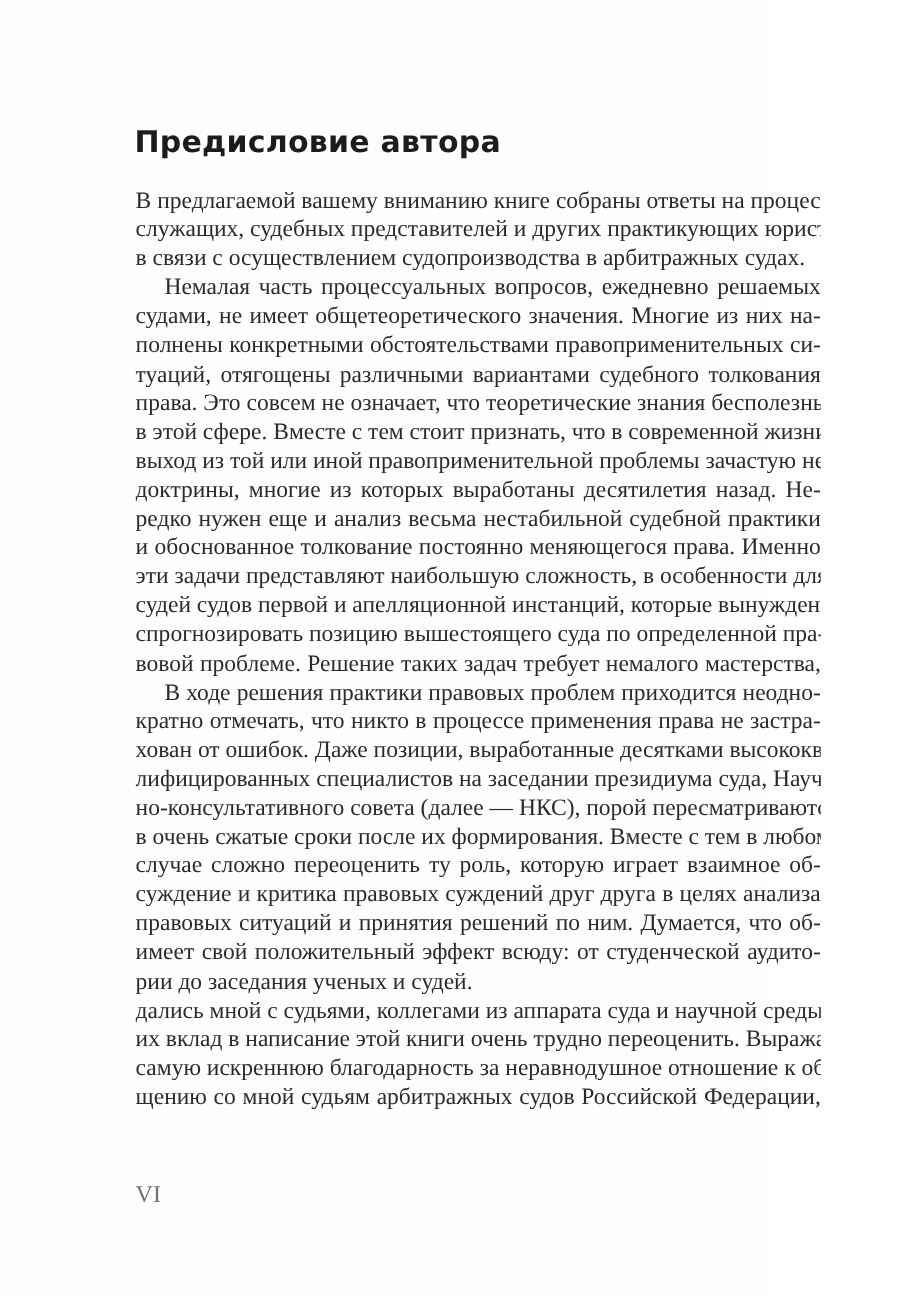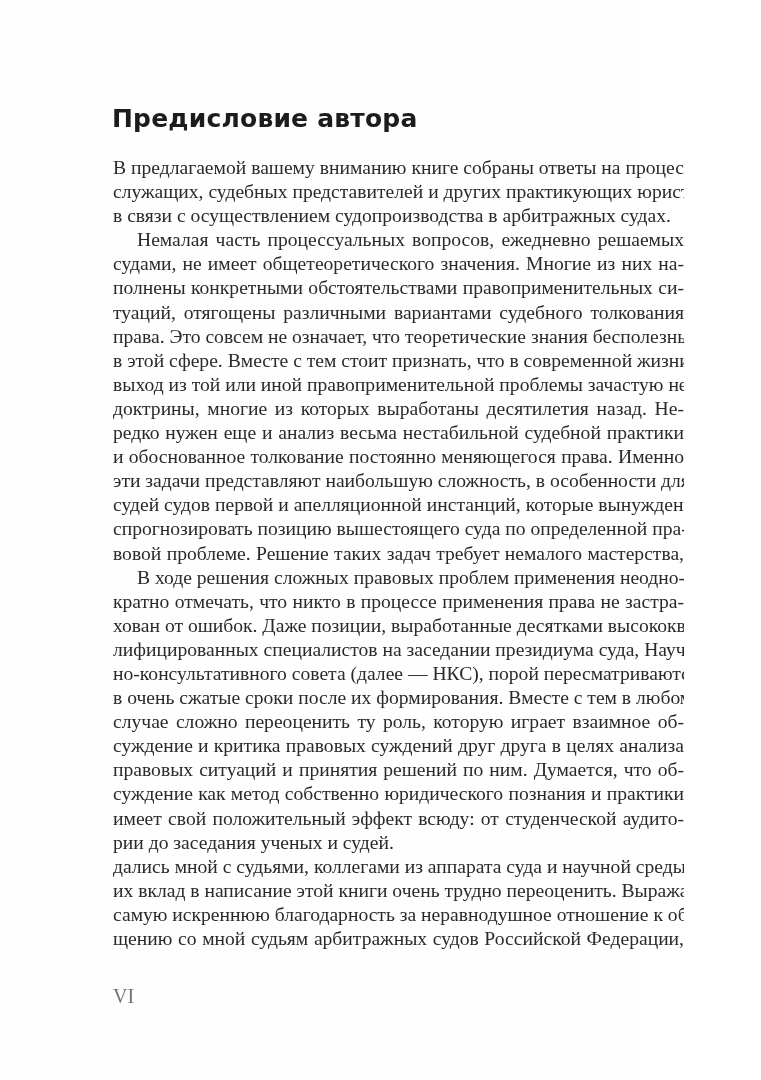--- a/index.html
+++ b/index.html
@@ -77,30 +77,29 @@
       <span class="line">доктрины, многие из которых выработаны десятилетия назад. Не-</span>
       <span class="line">редко нужен еще и анализ весьма нестабильной судебной практики</span>
       <span class="line">и обоснованное толкование постоянно меняющегося права. Именно</span>
       <span class="line">эти задачи представляют наибольшую сложность, в особенности для</span>
       <span class="line">судей судов первой и апелляционной инстанций, которые вынуждены</span>
       <span class="line">спрогнозировать позицию вышестоящего суда по определенной пра-</span>
       <span class="line">вовой проблеме. Решение таких задач требует немалого мастерства,</span>
     </div>
 
     <div>
-      <span class="line indent">В ходе решения сложных правовых проблем применения неодно-</span>
+      <span class="line indent">В ходе решения практики правовых проблем приходится неодно-</span>
       <span class="line">кратно отмечать, что никто в процессе применения права не застра-</span>
       <span class="line">хован от ошибок. Даже позиции, выработанные десятками высококва-</span>
       <span class="line">лифицированных специалистов на заседании президиума суда, Науч-</span>
       <span class="line">но-консультативного совета (далее — НКС), порой пересматриваются</span>
       <span class="line">в очень сжатые сроки после их формирования. Вместе с тем в любом</span>
       <span class="line">случае сложно переоценить ту роль, которую играет взаимное об-</span>
       <span class="line">суждение и критика правовых суждений друг друга в целях анализа</span>
       <span class="line">правовых ситуаций и принятия решений по ним. Думается, что об-</span>
-      <span class="line">суждение как метод собственно юридического познания и практики</span>
       <span class="line">имеет свой положительный эффект всюду: от студенческой аудито-</span>
       <span class="line last">рии до заседания ученых и судей.</span>
     </div>
 
     <div>
       <span class="line">дались мной с судьями, коллегами из аппарата суда и научной среды,</span>
       <span class="line">их вклад в написание этой книги очень трудно переоценить. Выражаю</span>
       <span class="line">самую искреннюю благодарность за неравнодушное отношение к об-</span>
       <span class="line">щению со мной судьям арбитражных судов Российской Федерации,</span>
     </div>

